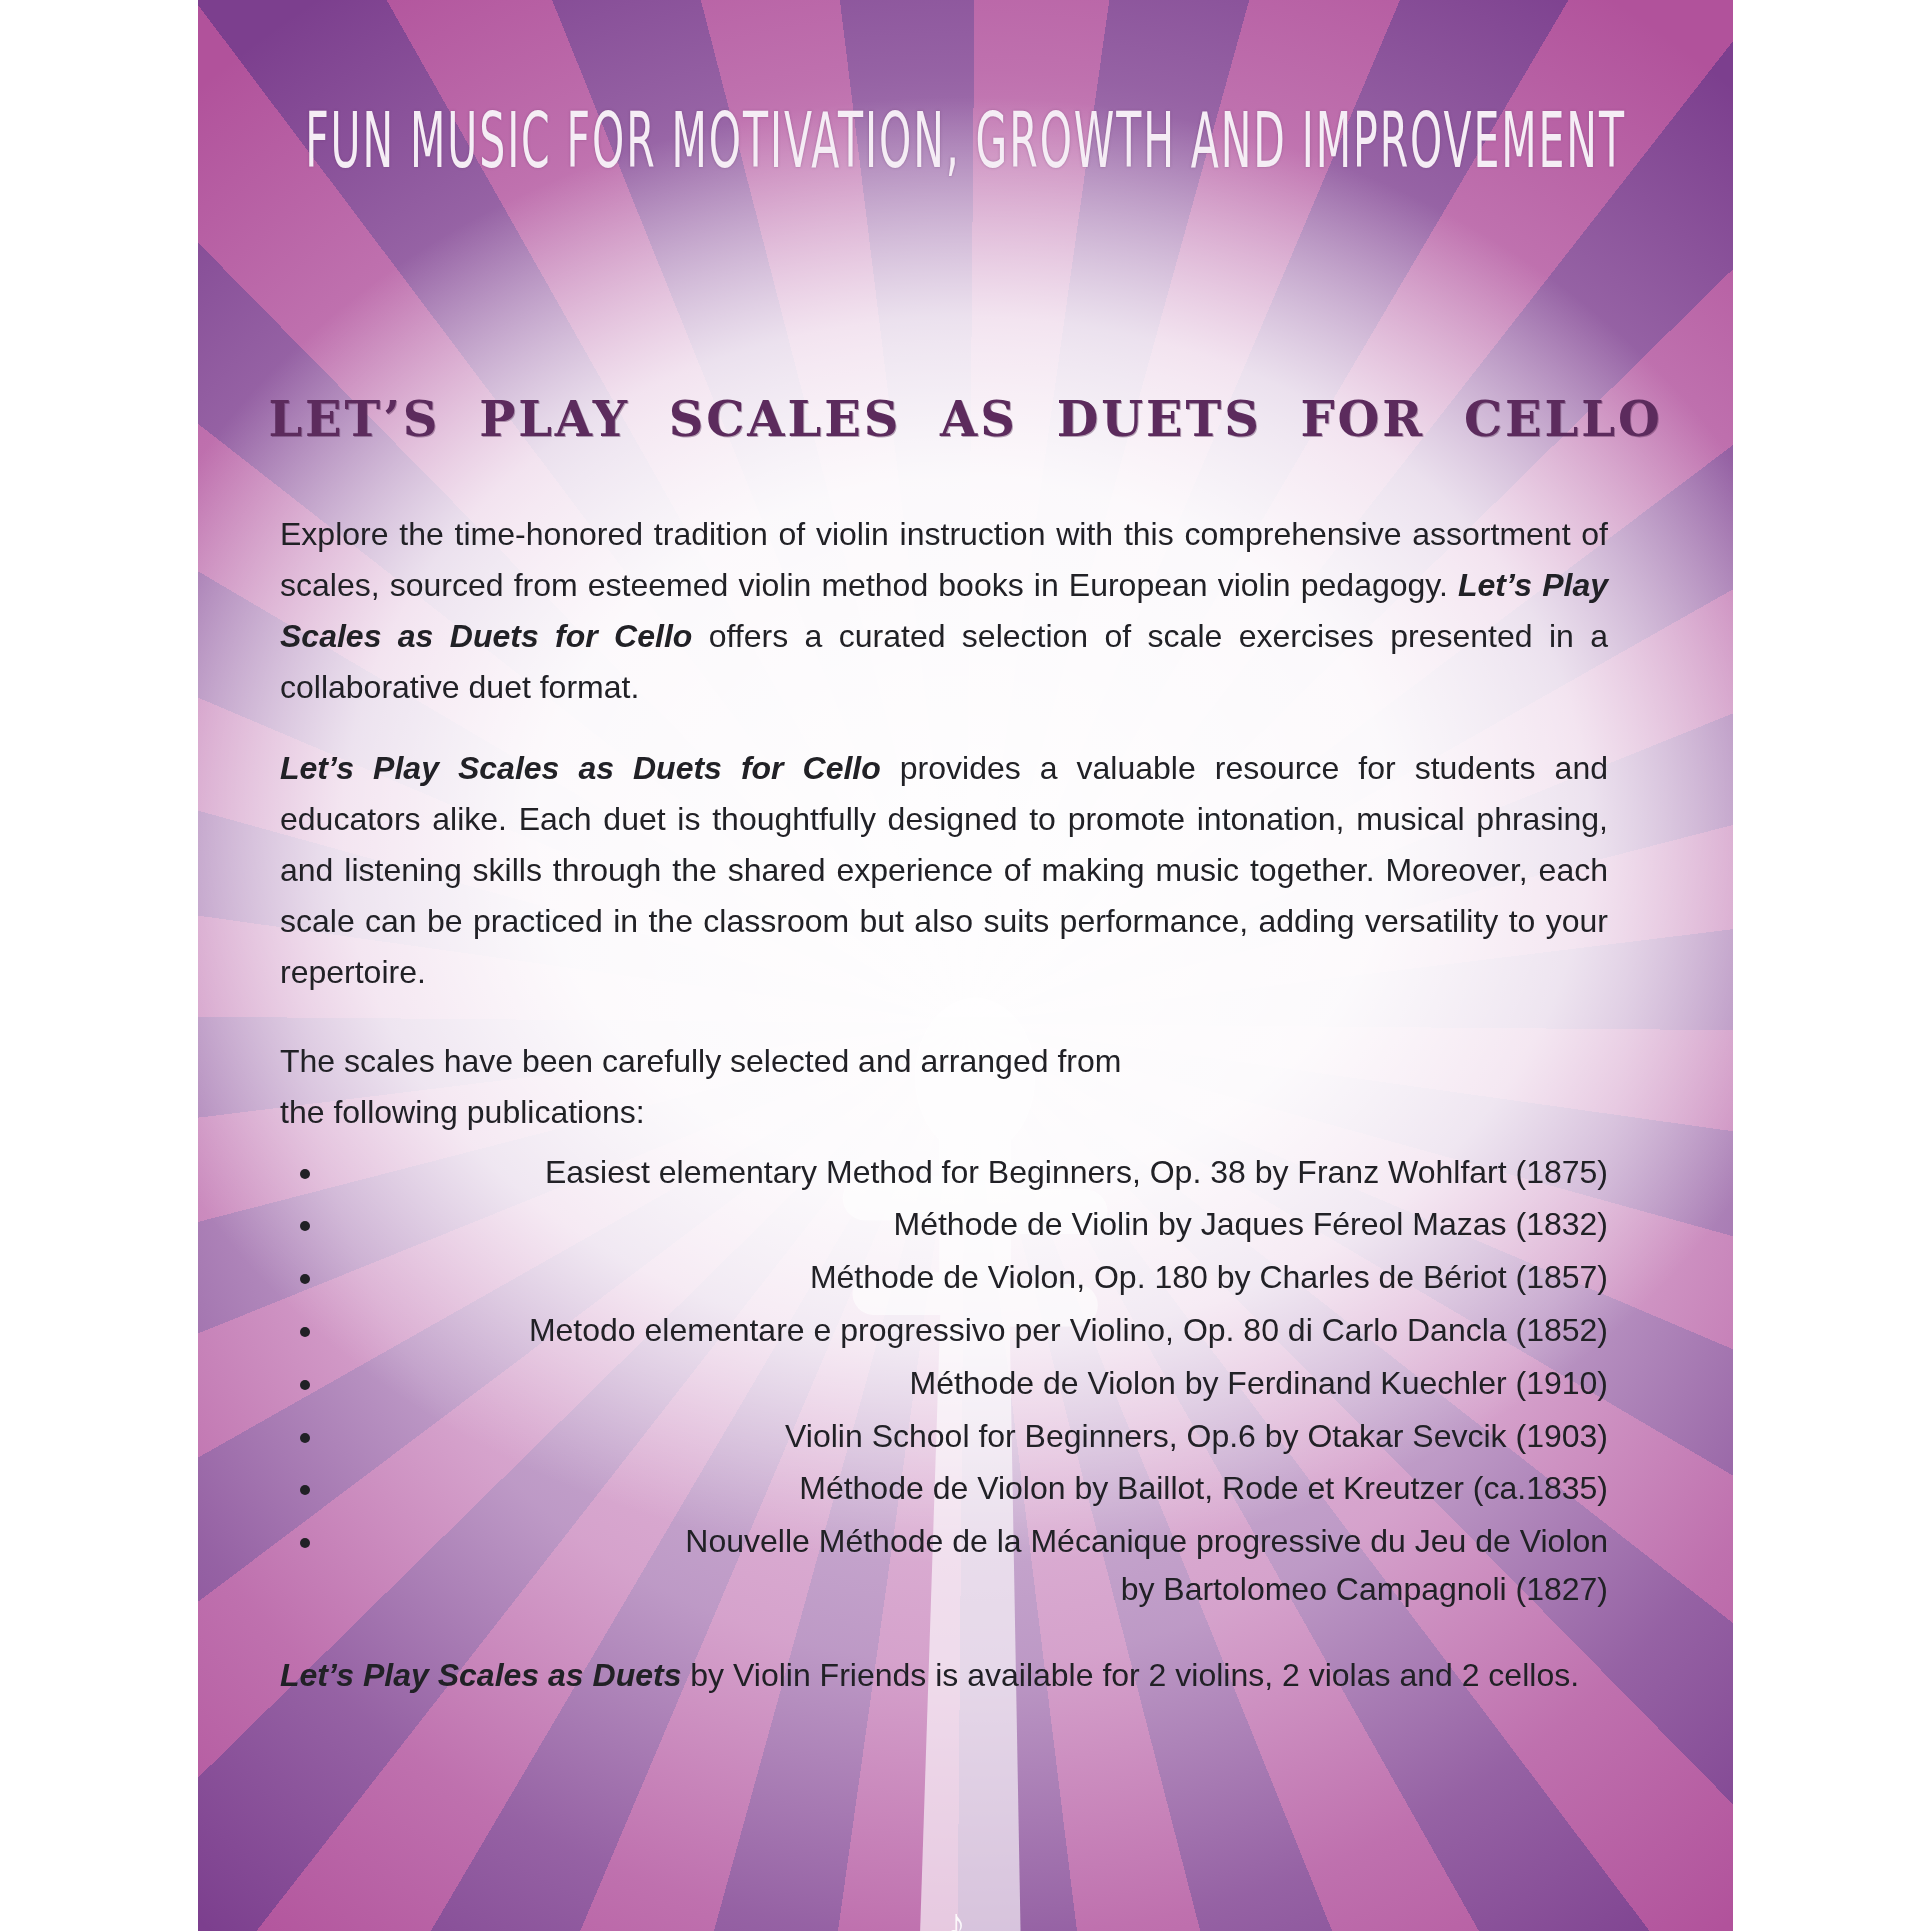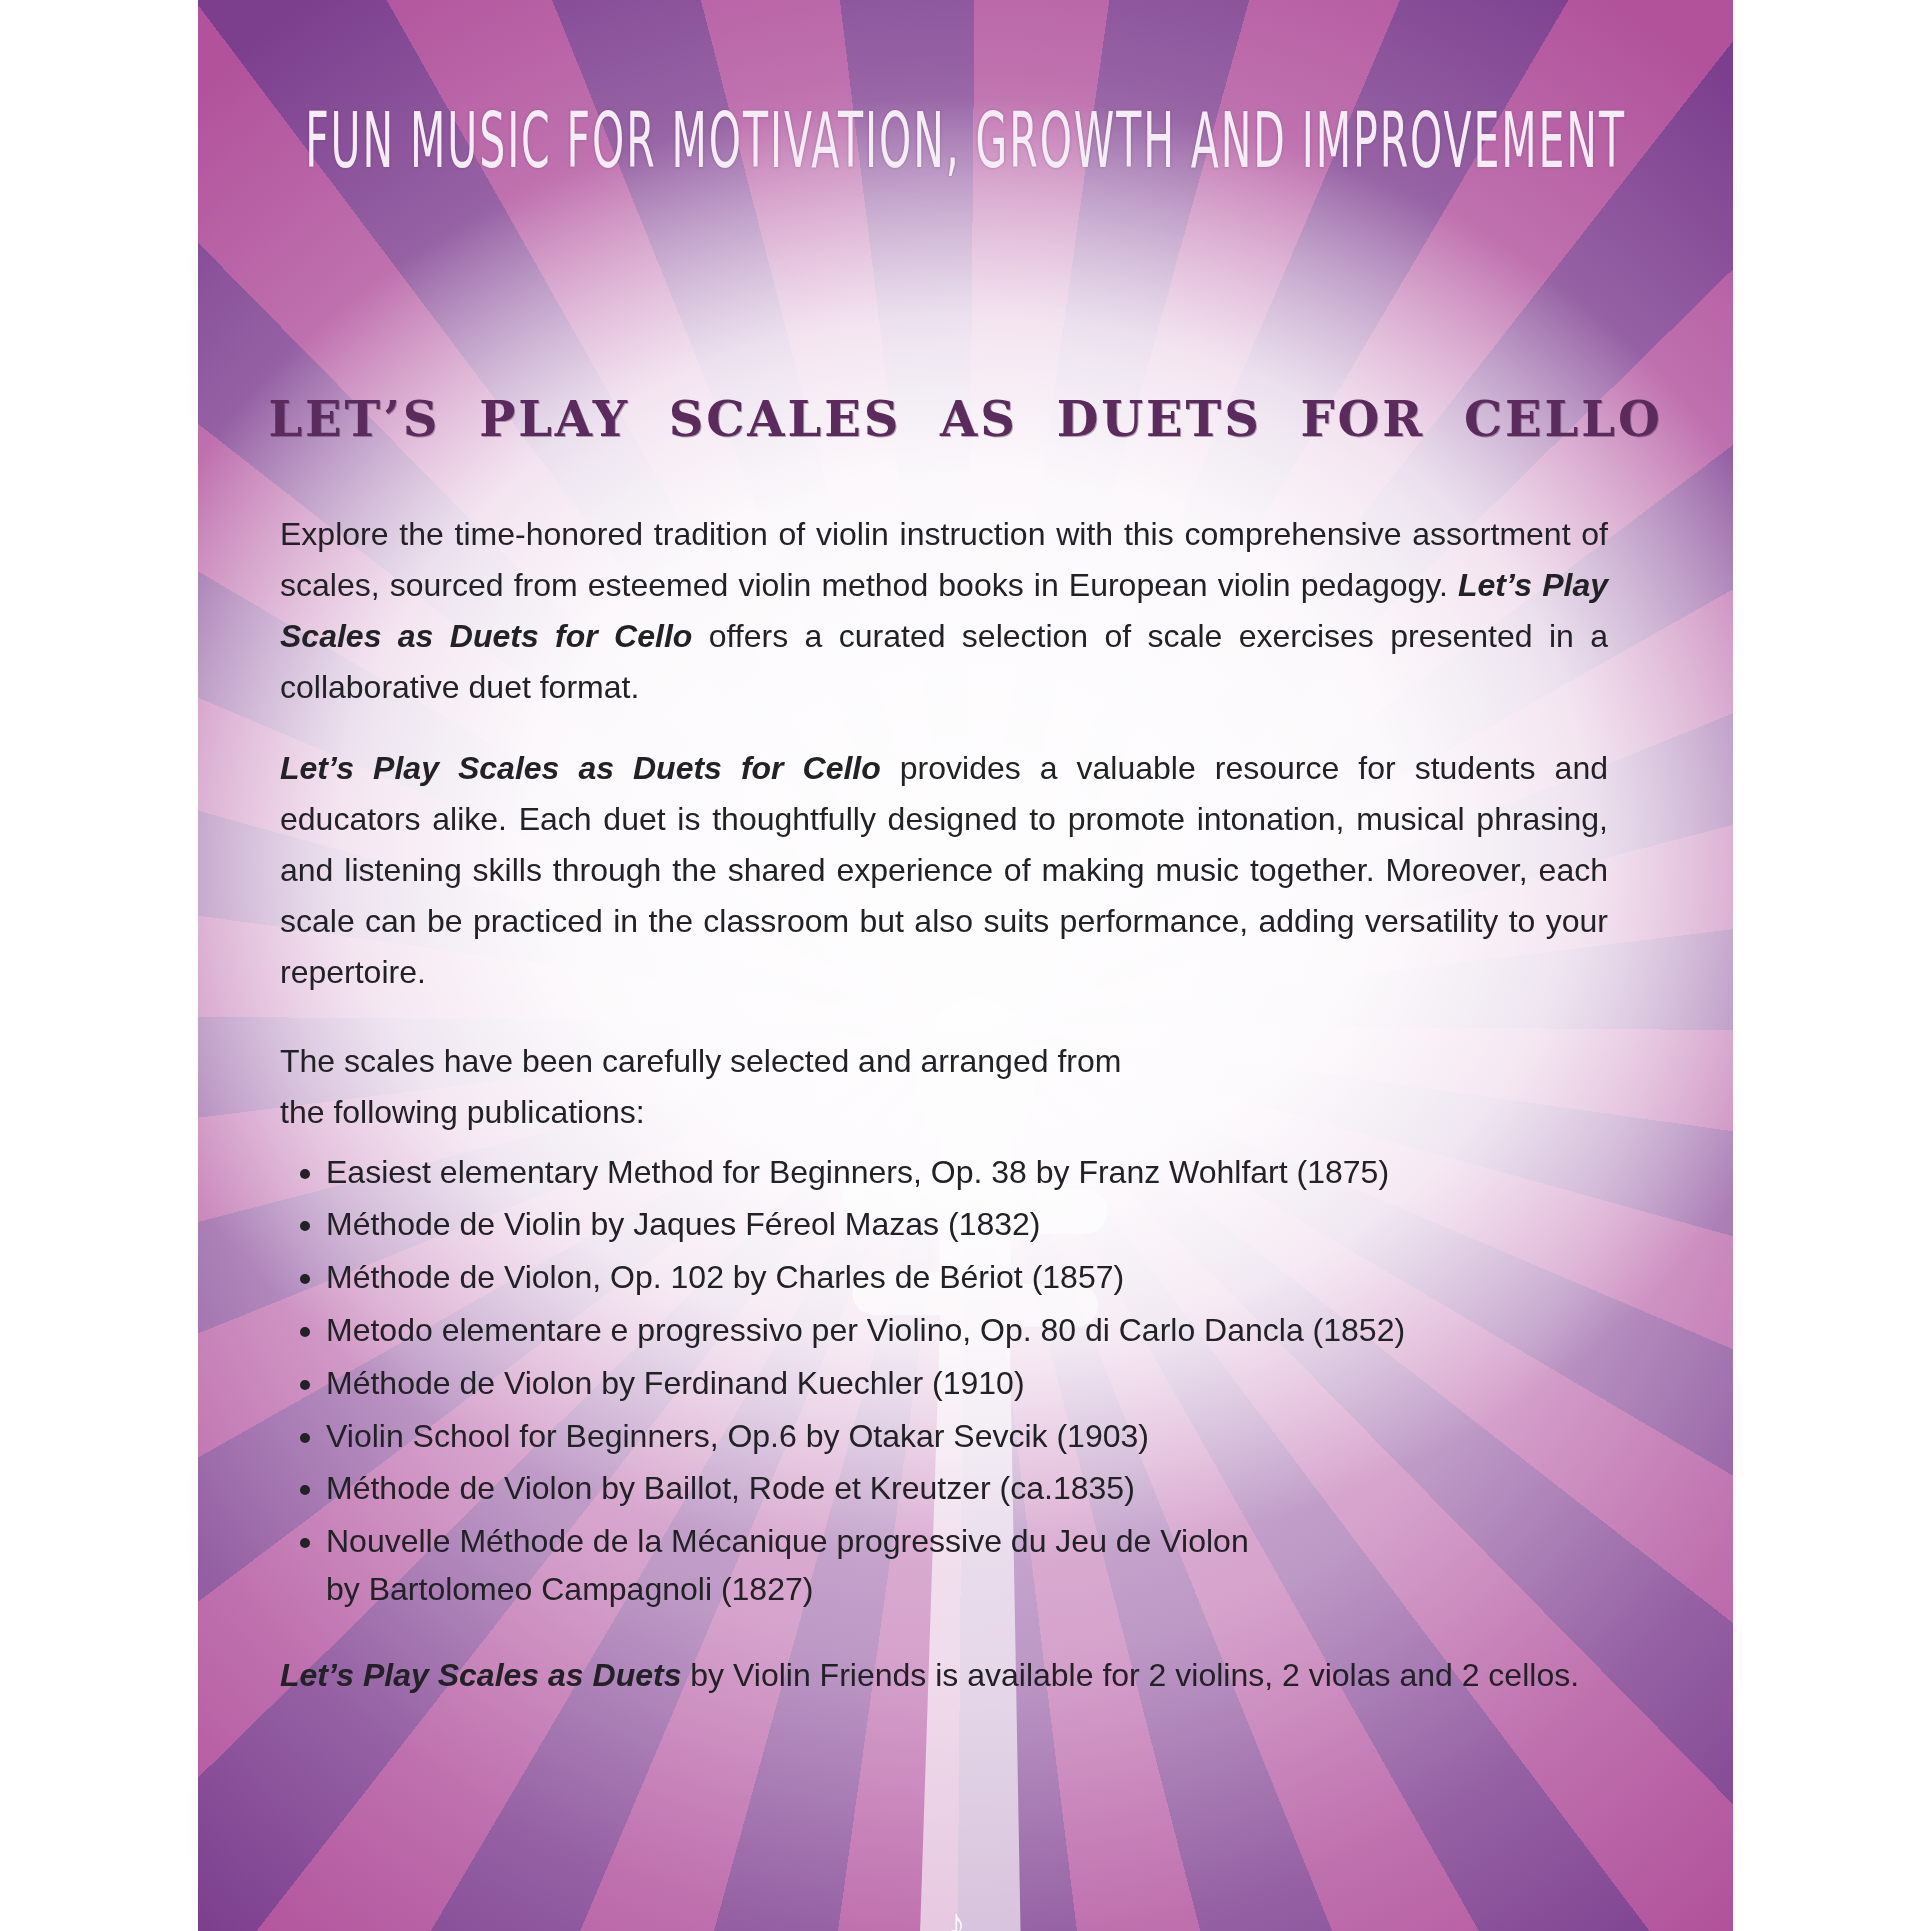--- a/index.html
+++ b/index.html
@@ -71,21 +71,21 @@
     text-align:left;
   }
   ul.pubs{
     margin:0 0 37px 0;padding:0 0 0 46px;
     list-style:disc;
   }
   ul.pubs li{
     margin:0 0 4.8px 0;
     line-height:48px;
     white-space:pre-line;
-    text-align:left;
+    text-align:right;
   }
   .closing{text-align:left;margin:0;}
   
   .note-mark{
     position:absolute;left:748px;bottom:-13.5px;
     font-size:39px;color:#ffffff;opacity:.9;
   }
 </style>
 </head>
 <body>
@@ -117,21 +117,21 @@
       <p class="para"><span>Explore the time-honored tradition of violin instruction with this comprehensive assortment of scales, sourced from esteemed violin method books in European violin pedagogy. </span><span class="bt">Let’s Play Scales as Duets for Cello</span><span> offers a curated selection of scale exercises presented in a collaborative duet format.</span></p>
 
       <p class="para"><span class="bt">Let’s Play Scales as Duets for Cello</span><span> provides a valuable resource for students and educators alike. Each duet is thoughtfully designed to promote intonation, musical phrasing, and listening skills through the shared experience of making music together. Moreover, each scale can be practiced in the classroom but also suits performance, adding versatility to your repertoire.</span></p>
 
       <p class="list-intro">The scales have been carefully selected and arranged from
 the following publications:</p>
 
       <ul class="pubs">
         <li>Easiest elementary Method for Beginners, Op. 38 by Franz Wohlfart (1875)</li>
         <li>Méthode de Violin by Jaques Féreol Mazas (1832)</li>
-        <li>Méthode de Violon, Op. 102 by Charles de Bériot (1857)</li>
+        <li>Méthode de Violon, Op. 180 by Charles de Bériot (1857)</li>
         <li>Metodo elementare e progressivo per Violino, Op. 80 di Carlo Dancla (1852)</li>
         <li>Méthode de Violon by Ferdinand Kuechler (1910)</li>
         <li>Violin School for Beginners, Op.6 by Otakar Sevcik (1903)</li>
         <li>Méthode de Violon by Baillot, Rode et Kreutzer (ca.1835)</li>
         <li>Nouvelle Méthode de la Mécanique progressive du Jeu de Violon
 by Bartolomeo Campagnoli (1827)</li>
       </ul>
 
       <p class="para last closing"><span class="bt">Let’s Play Scales as Duets</span><span> by Violin Friends is available for 2 violins, 2 violas and 2 cellos.</span></p>
     </div>

